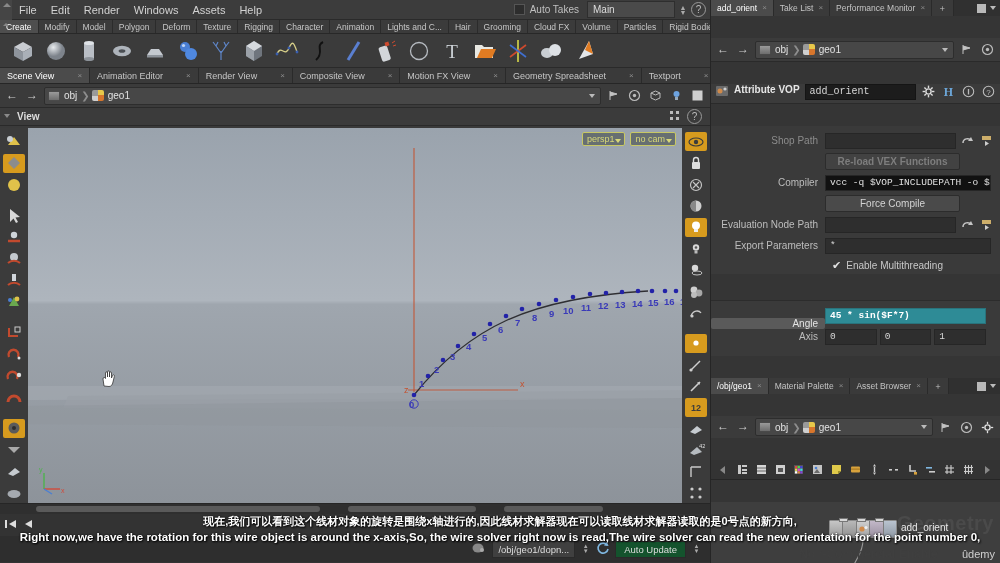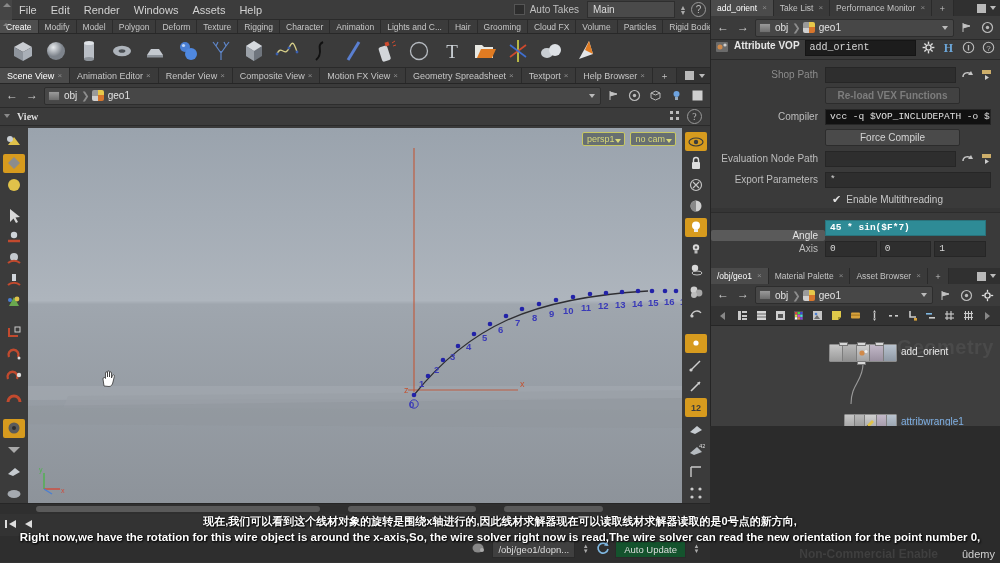--- a/index.html
+++ b/index.html
@@ -37,40 +37,40 @@
   .stab{padding:0 6px;font-size:8.5px;line-height:14px;color:#c6c6c6;border-right:1px solid #2b2b2b;background:#3b3b3b;white-space:nowrap;}
   .stab.active{background:#4e4e4e;color:#fff;}
   .shelf-plus{margin-left:auto;display:flex;align-items:center;padding:0 3px;color:#ddd;font-size:11px;}
 
   
   .shelf{height:34px;background:#3b3b3b;display:flex;align-items:center;padding-left:8px;border-bottom:1px solid #2a2a2a;gap:3px;}
   .shelf-ic{width:30px;height:30px;display:flex;align-items:center;justify-content:center;cursor:pointer;}
 
   
   .panetabs{height:16px;background:#333;display:flex;align-items:stretch;border-bottom:1px solid #262626;}
-  .ptab{padding:4px 7px;font-size:9px;line-height:16px;color:#c6c6c6;background:#3a3a3a;display:flex;align-items:center;gap:3px;border-right:1px solid #2a2a2a;white-space:nowrap;}
+  .ptab{padding:4px 7px;font-size:9px;line-height:16px;color:#c6c6c6;background:#3a3a3a;display:flex;align-items:center;gap:23px;border-right:1px solid #2a2a2a;white-space:nowrap;}
   .ptab.active{background:#4b4b4b;color:#fff;}
   .ptab .x{font-size:8px;color:#8d8d8d;}
   .pt-right{margin-left:auto;display:flex;align-items:center;gap:5px;padding:0 5px;}
   .pt-sq{width:9px;height:9px;background:#b9b9b9;}
   .caret{width:0;height:0;border-left:3.5px solid transparent;border-right:3.5px solid transparent;border-top:4px solid #bbb;}
 
   
   .pathbar{height:24px;background:#3b3b3b;display:flex;align-items:center;padding:0 4px;gap:4px;border-bottom:1px solid #2a2a2a;}
   .arrbtn{width:16px;height:16px;color:#cfcfcf;font-size:12px;text-align:center;line-height:15px;}
   .pathfield{flex:1;height:18px;background:#474747;border:1px solid #2d2d2d;border-radius:2px;display:flex;align-items:center;padding:0 3px;gap:2px;position:relative;}
   .crumb{display:flex;align-items:center;gap:3px;font-size:10px;color:#e2e2e2;padding:0 2px;}
   .sep{color:#8d8d8d;font-size:10px;}
   .pf-caret{position:absolute;right:5px;}
   .ic-obj{width:12px;height:10px;background:linear-gradient(#9a9a9a,#6d6d6d);border:1px solid #4a4a4a;border-radius:1px;}
   .ic-geo{width:12px;height:11px;border-radius:2px;background:conic-gradient(#e8c84a 0 90deg,#d8762c 90deg 180deg,#cfcfcf 180deg 270deg,#9a9a9a 270deg 360deg);}
   .pb-ic{width:17px;height:17px;display:flex;align-items:center;justify-content:center;color:#c2c2c2;}
 
   
-  .viewhdr{height:18px;background:#3b3b3b;display:flex;align-items:center;padding:0 4px;gap:5px;border-bottom:1px solid #2a2a2a;font-family:Liberation Serif, serif;}
+  .viewhdr{height:18px;background:#3b3b3b;display:flex;align-items:center;padding:0 4px;gap:5px;border-bottom:1px solid #2a2a2a;}
   .viewhdr .vgrip{width:8px;height:18px;position:relative;}
   .vgrip:after{content:"";position:absolute;top:6px;left:0;border-left:3px solid transparent;border-right:3px solid transparent;border-top:4px solid #8a8a8a;}
   .viewhdr .lbl{font-size:10px;font-weight:bold;color:#ddd;}
   .vh-right{margin-left:auto;display:flex;gap:6px;align-items:center;}
 
   
   #viewport{position:absolute;left:0;top:128px;right:0;bottom:60px;background:#4a4a4a;overflow:hidden;}
   .vp-toolcol{position:absolute;top:0;bottom:0;width:28px;background:#3b3b3b;display:flex;flex-direction:column;align-items:center;padding-top:4px;gap:2px;z-index:5;}
   #vp-left{left:0;}
   #vp-right{right:0;}
@@ -87,21 +87,21 @@
   #playbar{position:absolute;left:0;right:0;bottom:0;height:60px;background:#333;border-top:1px solid #262626;}
   .pb-scroll{height:10px;background:#2f2f2f;display:flex;align-items:center;}
   .pb-thumb{height:6px;background:#5a5a5a;border-radius:3px;}
   .pb-row{height:22px;display:flex;align-items:center;gap:4px;padding:0 4px;}
   .pb-row2{height:26px;display:flex;align-items:center;justify-content:flex-end;gap:5px;padding:0 8px;background:#2e2e2e;}
   .pb-field{height:17px;background:#404040;border:1px solid #2a2a2a;font-size:9.5px;line-height:15px;padding:0 5px;color:#ddd;display:flex;align-items:center;}
   .pb-btn{height:17px;background:#14532d;border:1px solid #2a2a2a;font-size:9.5px;line-height:15px;padding:0 8px;color:#ddd;display:flex;align-items:center;}
   .pb-spin{width:11px;height:17px;display:flex;flex-direction:column;justify-content:center;align-items:center;color:#aaa;font-size:6px;line-height:5px;}
 
   
-  #right-pane{width:290px;height:426px;background:#353535;position:relative;display:flex;flex-direction:column;border-left:1px solid #252525;}
+  #right-pane{width:290px;height:563px;background:#353535;position:relative;display:flex;flex-direction:column;border-left:1px solid #252525;gap:22px;}
   .rp-tabs{height:16px;background:#303030;display:flex;align-items:stretch;}
   .rtab{padding:0 6px;font-size:8.5px;line-height:16px;color:#c4c4c4;background:#3a3a3a;display:flex;align-items:center;gap:5px;border-right:1px solid #2a2a2a;white-space:nowrap;}
   .rtab.active{background:#4b4b4b;color:#fff;}
   .rtab .x{font-size:8px;color:#8a8a8a;}
   .rt-right{margin-left:auto;display:flex;align-items:center;gap:4px;padding:0 4px;}
 
   .node-hdr{height:20px;background:#3b3b3b;display:flex;gap:5px;padding:0 4px;border-bottom:1px solid #2a2a2a;}
   .node-type{font-size:10px;font-weight:bold;color:#e6e6e6;}
   .node-name{flex:1;height:16px;background:#1c1c1c;border:1px solid #151515;color:#d8d8d8;font-family:"Liberation Mono",monospace;font-size:10px;line-height:14px;padding:0 4px;}
   .nh-ic{width:15px;height:15px;display:flex;align-items:center;justify-content:center;color:#bdbdbd;font-size:10px;}

